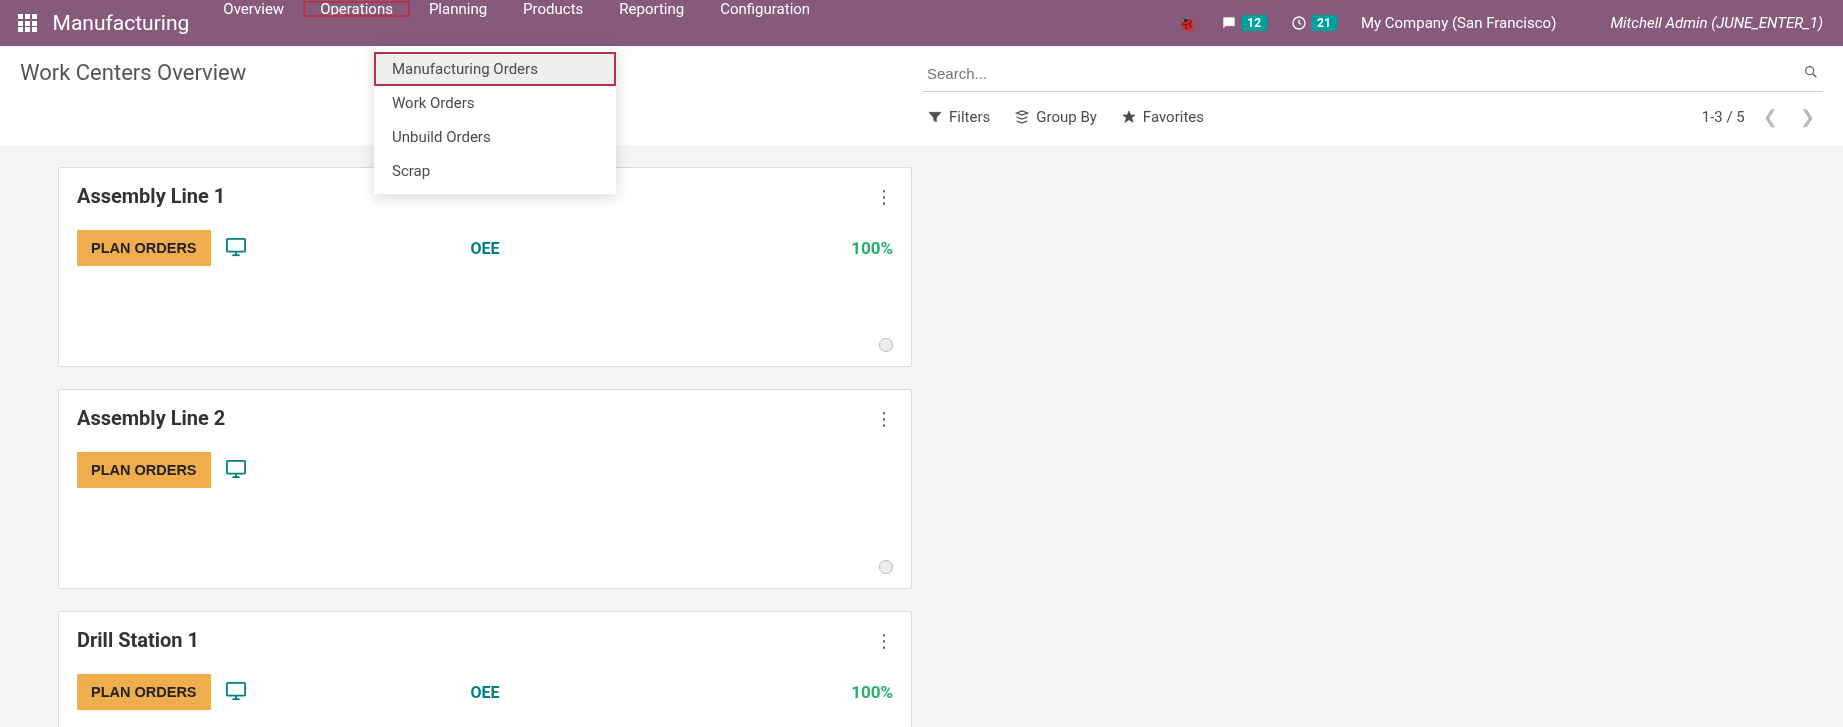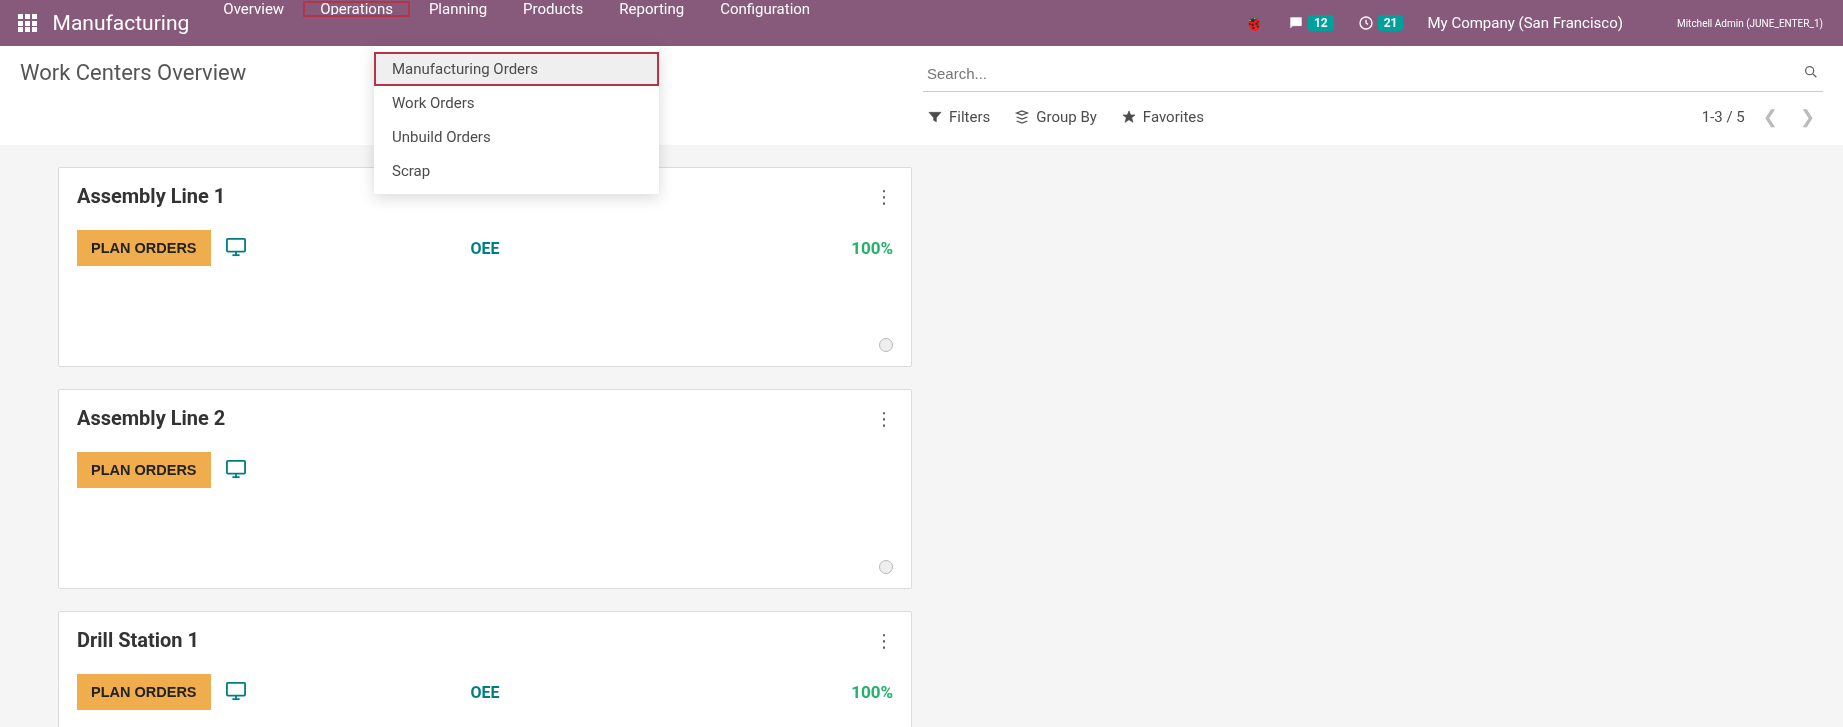--- a/index.html
+++ b/index.html
@@ -9,24 +9,24 @@
 .apps-icon { display: grid; grid-template-columns: repeat(3, 5px); grid-gap: 1.8px; padding: 0 10px; cursor: pointer; }
 .apps-icon div { width: 5px; height: 5px; background: #fff; }
 .brand { font-size: 21px; font-weight: 400; padding: 0 16px 0 6px; }
 .nav-menu { display: flex; align-items: flex-start; height: 100%; }
 .nav-item { padding: 0 18px; display: flex; align-items: center; cursor: pointer; font-size: 15px; position: relative; }
 .nav-item.highlighted { outline: 2px solid #b5344a; outline-offset: -3px; }
 .nav-right { margin-left: auto; display: flex; align-items: center; height: 100%; }
 .nav-icon-item { padding: 0 12px; display: flex; align-items: center; cursor: pointer; height: 100%; }
 .bug-icon { font-size: 16px; }
 .badge { background: #00a09d; color: #fff; border-radius: 3px; font-size: 12px; font-weight: 700; padding: 1px 6px; margin-left: 4px; }
-.user-item { display: flex; align-items: center; padding: 0 12px 0 10px; cursor: pointer; font-size: 10px; }
+.user-item { display: flex; align-items: center; padding: 0 12px 0 10px; cursor: pointer; font-size: 15px; font-style: italic; }
 .avatar { width: 24px; height: 24px; border-radius: 50%; background: #1a6633 radial-gradient(circle at 40% 40%, #e0c898 12%, transparent 14%), linear-gradient(#6aab63,#1f6d33); margin-right: 8px; }
 
-.dropdown { position: absolute; top: 46px; left: 374px; width: 285px; background: #fff; box-shadow: 0 4px 14px rgba(0,0,0,.15); z-index: 100; padding: 6px 0; }
+.dropdown { position: absolute; top: 46px; left: 374px; width: 242px; background: #fff; box-shadow: 0 4px 14px rgba(0,0,0,.15); z-index: 100; padding: 6px 0; }
 .dropdown-item { padding: 8px 18px; cursor: pointer; font-size: 15px; color: #4c4c4c; }
 .dropdown-item.highlighted { background: #efefef; outline: 2px solid #b5344a; outline-offset: -2px; }
 
 .controlbar { background: #fff; padding: 14px 20px 8px 20px; display: flex; align-items: flex-start; }
 .page-title { font-size: 22px; color: #555; font-weight: 400; }
 .search-side { margin-left: auto; width: 900px; }
 .search-box { display: flex; align-items: center; border-bottom: 1px solid #ccc; padding: 4px 4px 8px 4px; }
 .search-input { border: none; flex: 1; font-size: 15px; color: #888; outline: none; background: transparent; }
 .search-glass { color: #666; cursor: pointer; }
 .toolbar-row { display: flex; padding: 14px 4px 10px 4px; font-size: 15px; color: #4c4c4c; }

